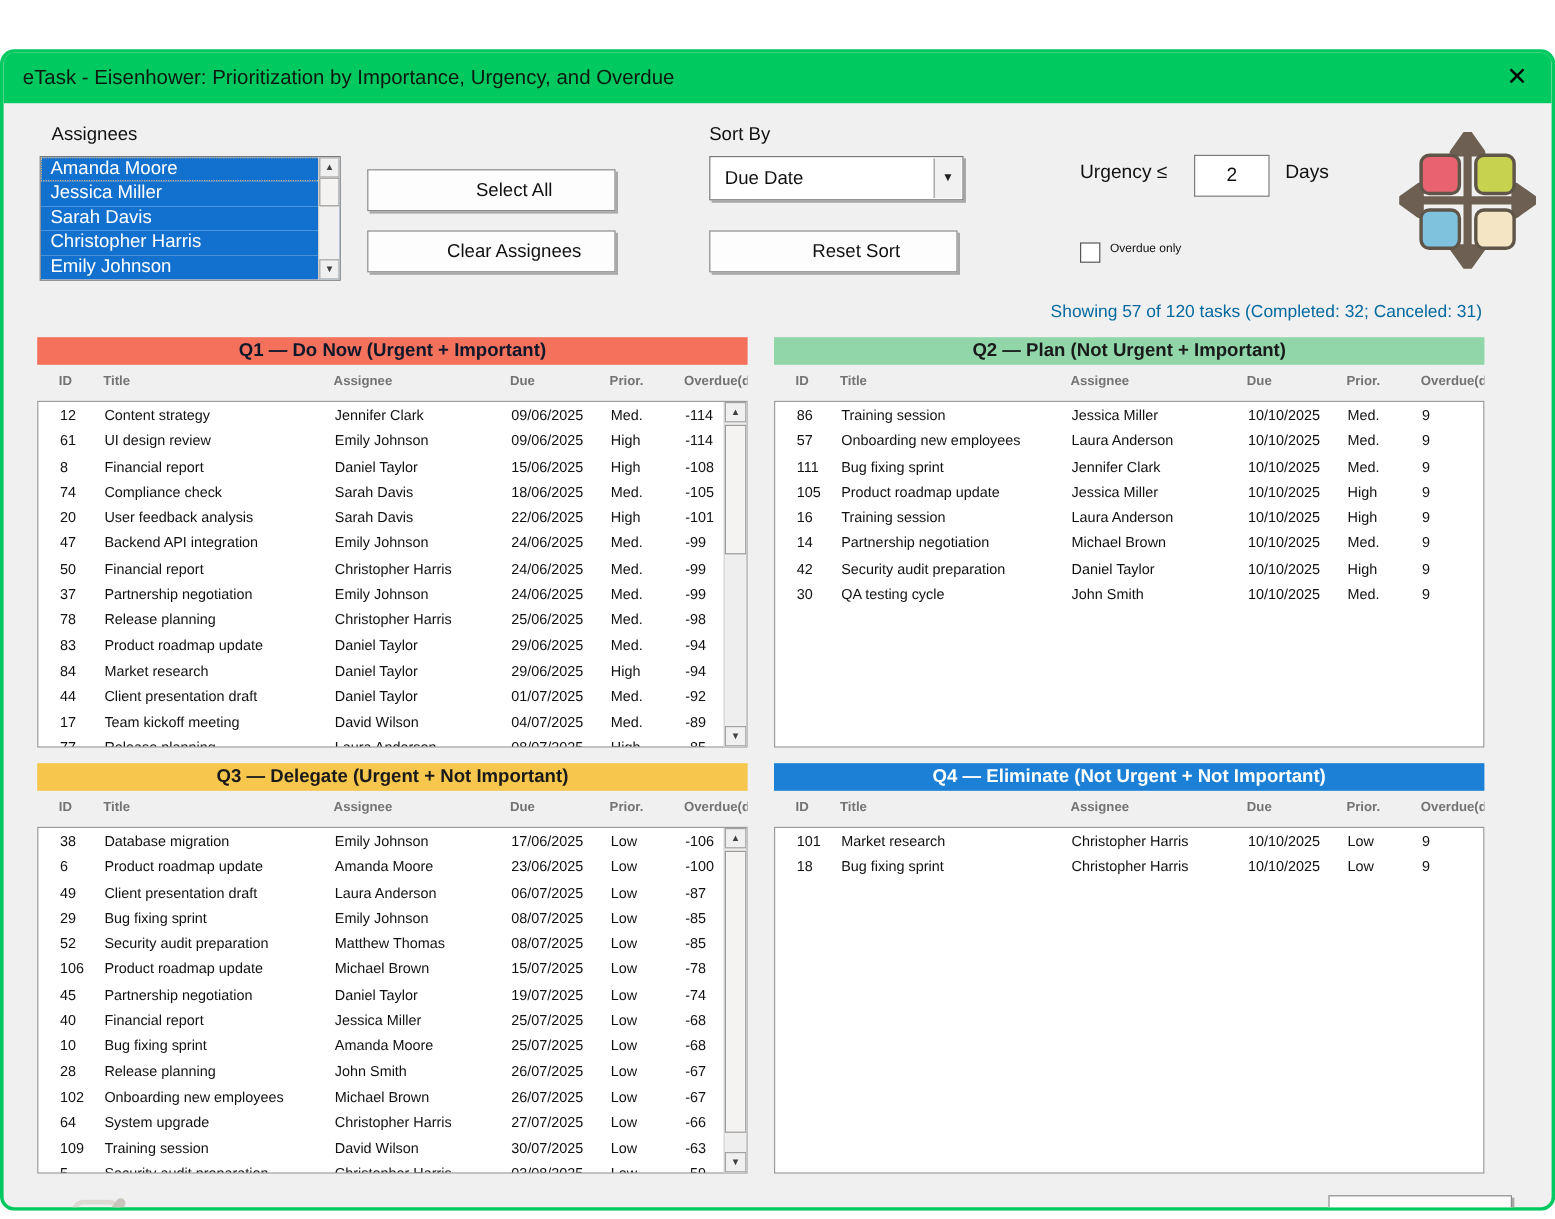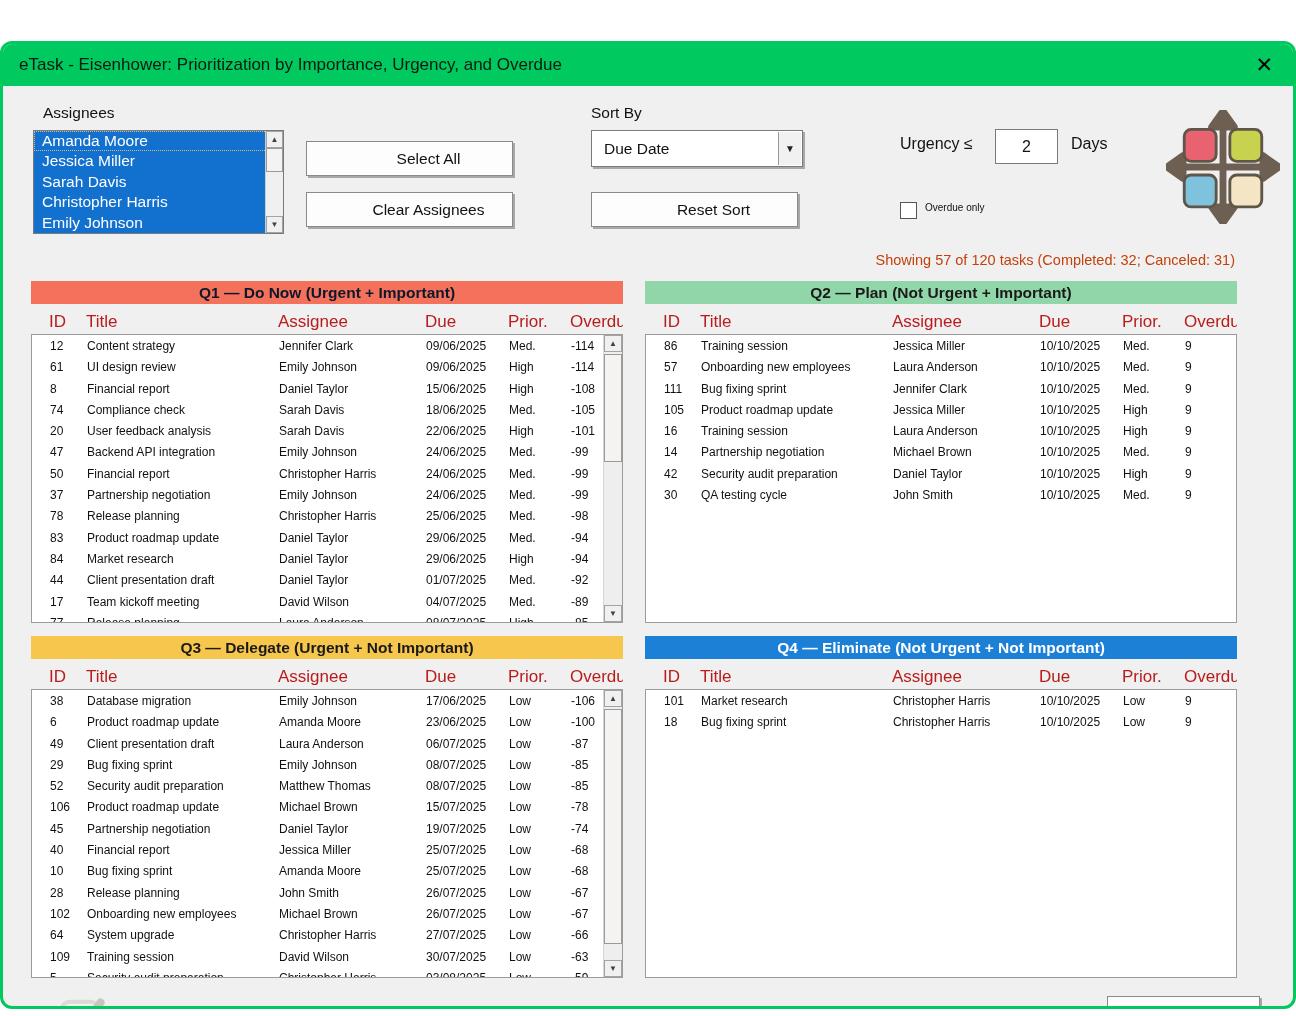--- a/index.html
+++ b/index.html
@@ -30,26 +30,26 @@
   .combo-val{position:absolute;left:12px;top:0;height:100%;display:flex;align-items:center;font-size:15.5px;color:#111;}
   .combo-arrow{position:absolute;right:1px;top:1px;bottom:1px;width:22px;background:#f1f1f1;
        border-left:1px solid #9a9a9a;display:flex;align-items:center;justify-content:center;
        font-size:10px;color:#222;}
   
   .input-box{position:absolute;left:992px;top:85px;width:63px;height:35px;background:#fff;
        border:1px solid #7a7a7a;box-sizing:border-box;text-align:center;font-size:16px;color:#111;
        font-family:"Liberation Sans",sans-serif;padding:0;}
   .checkbox{position:absolute;left:897px;top:158px;width:17px;height:17px;background:#fff;
        border:1px solid #555;box-sizing:border-box;}
-  .status{position:absolute;left:632px;top:208px;width:600px;text-align:right;font-size:14.5px;color:#c2410c;}
+  .status{position:absolute;left:632px;top:208px;width:600px;text-align:right;font-size:14.5px;color:#0369a1;}
   
   .quad{position:absolute;width:592px;}
   .quad-header{height:23px;line-height:23px;text-align:center;font-size:15.5px;font-weight:bold;}
   .colrow{display:grid;grid-template-columns:55px 192px 147px 83px 62px 1fr;height:20px;
-       margin-top:8px;font-size:17px;font-weight:normal;color:#b91c1c;overflow:hidden;white-space:nowrap;}
+       margin-top:8px;font-size:11px;font-weight:bold;color:#737373;overflow:hidden;white-space:nowrap;}
   .colrow .cell{overflow:hidden;}
   .list{position:relative;height:289px;background:#fff;border:1px solid #9b9b9b;box-sizing:border-box;
        overflow:hidden;margin-top:2px;}
   .rows{position:absolute;left:0;top:1px;right:0;}
   .trow{display:grid;grid-template-columns:55px 192px 147px 83px 62px 1fr;height:21.3px;
        line-height:21.3px;font-size:12px;color:#111;white-space:nowrap;}
   .cell{overflow:hidden;}
   .c0{padding-left:18px;}
   .vscroll{position:absolute;right:0;top:0;bottom:0;width:18px;background:#efeeee;
        border-left:1px solid #d5d5d5;z-index:5;}

